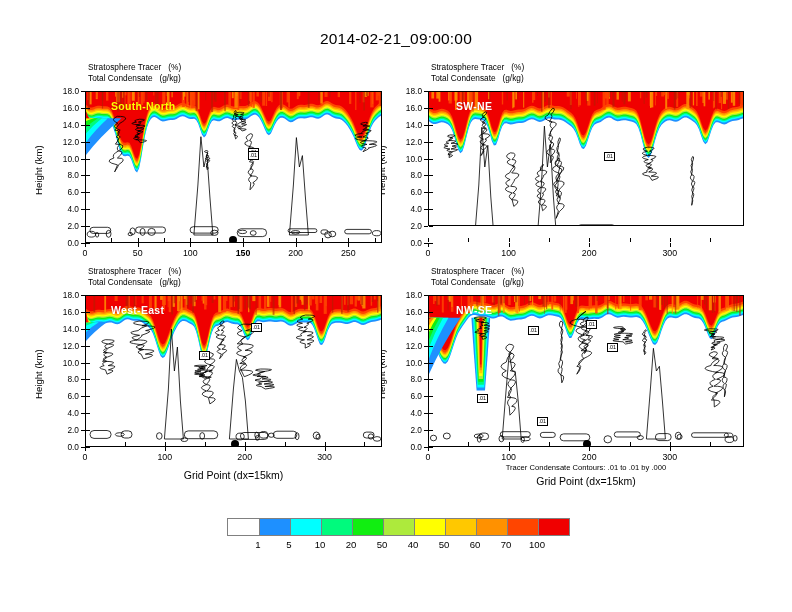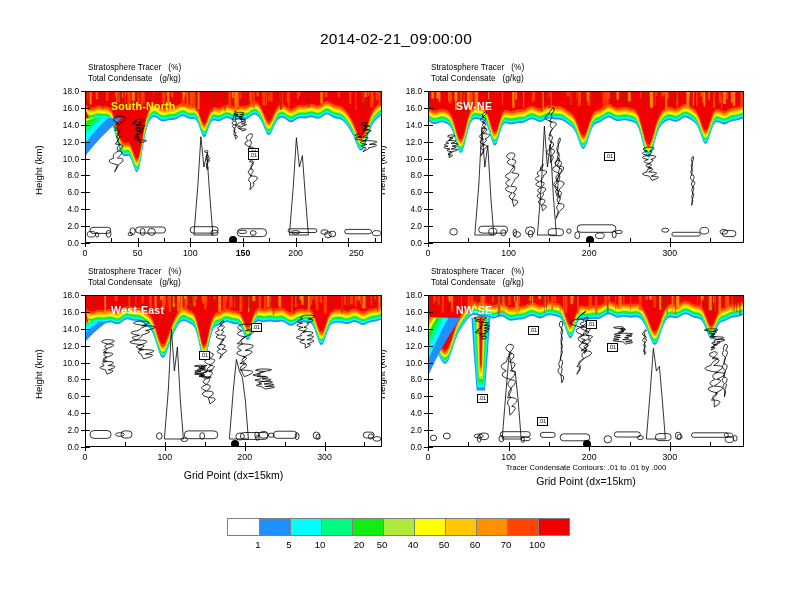--- a/index.html
+++ b/index.html
@@ -287,37 +287,37 @@
         <div class="xtick-lab" style="left:85.0px;top:248px;">0</div>
         <div class="xtick" style="left:137.7px;top:243px;height:4px;"></div>
         <div class="xtick-lab" style="left:137.7px;top:248px;">50</div>
         <div class="xtick" style="left:190.3px;top:243px;height:4px;"></div>
         <div class="xtick-lab" style="left:190.3px;top:248px;">100</div>
         <div class="xtick" style="left:243.0px;top:243px;height:4px;"></div>
         <div class="xtick-lab" style="left:243.0px;top:248px;font-weight:bold;">150</div>
         <div class="xtick" style="left:295.6px;top:243px;height:4px;"></div>
         <div class="xtick-lab" style="left:295.6px;top:248px;">200</div>
         <div class="xtick" style="left:348.3px;top:243px;height:4px;"></div>
-        <div class="xtick-lab" style="left:348.3px;top:248px;margin-left:8px;">250</div>
+        <div class="xtick-lab" style="left:348.3px;top:248px;">250</div>
         <div class="xtick" style="left:85.0px;top:238px;height:4px;z-index:26;"></div>
         <div class="xtick" style="left:111.3px;top:238px;height:4px;z-index:26;"></div>
         <div class="xtick" style="left:137.7px;top:238px;height:4px;z-index:26;"></div>
         <div class="xtick" style="left:164.0px;top:238px;height:4px;z-index:26;"></div>
         <div class="xtick" style="left:190.3px;top:238px;height:4px;z-index:26;"></div>
         <div class="xtick" style="left:216.6px;top:238px;height:4px;z-index:26;"></div>
         <div class="xtick" style="left:243.0px;top:238px;height:4px;z-index:26;"></div>
         <div class="xtick" style="left:269.3px;top:238px;height:4px;z-index:26;"></div>
         <div class="xtick" style="left:295.6px;top:238px;height:4px;z-index:26;"></div>
         <div class="xtick" style="left:322.0px;top:238px;height:4px;z-index:26;"></div>
         <div class="xtick" style="left:348.3px;top:238px;height:4px;z-index:26;"></div>
         <div class="xtick" style="left:374.6px;top:238px;height:4px;z-index:26;"></div>
       </div>
       <div class="panel" style="left:0;top:0;width:792px;height:612px;">
         <div class="panel-head" style="left:431px;top:62px;"><div>Stratosphere Tracer   (%)</div><div>Total Condensate   (g/kg)</div></div>
-        <div class="plotbox" style="left:428px;top:91px;width:316px;height:152px;">
+        <div class="plotbox" style="left:428px;top:91px;width:316px;height:135px;">
           <div class="plot-inner">
             <div style="position:absolute;left:0;top:0;z-index:5;">
               <svg width="314" height="150" viewBox="0 0 314 150">
                 <rect x="0" y="0" width="314" height="150" fill="#ffffff"></rect>
                 <path d="M 0,0 L 314,0 L 314,26.42305810255158 L 314.0,26.4 L 311.9,27.1 L 309.8,27.9 L 307.7,28.4 L 305.6,28.7 L 303.5,29.0 L 301.4,29.7 L 299.3,30.8 L 297.3,31.9 L 295.2,32.4 L 293.1,32.1 L 291.0,31.1 L 288.9,30.2 L 286.8,30.3 L 284.7,32.7 L 282.6,37.7 L 280.5,44.3 L 278.4,50.2 L 276.3,52.3 L 274.2,49.6 L 272.1,43.7 L 270.0,37.6 L 267.9,33.3 L 265.9,30.8 L 263.8,29.2 L 261.7,27.8 L 259.6,26.4 L 257.5,25.5 L 255.4,25.6 L 253.3,26.5 L 251.2,28.0 L 249.1,29.2 L 247.0,29.7 L 244.9,29.5 L 242.8,28.8 L 240.7,28.3 L 238.6,28.5 L 236.5,29.4 L 234.5,30.9 L 232.4,33.1 L 230.3,36.5 L 228.2,41.7 L 226.1,48.6 L 224.0,56.4 L 221.9,62.9 L 219.8,65.9 L 217.7,64.3 L 215.6,58.4 L 213.5,50.2 L 211.4,42.0 L 209.3,35.8 L 207.2,32.1 L 205.1,30.4 L 203.1,29.7 L 201.0,29.3 L 198.9,28.7 L 196.8,28.3 L 194.7,28.3 L 192.6,28.6 L 190.5,29.1 L 188.4,29.2 L 186.3,28.6 L 184.2,27.4 L 182.1,26.1 L 180.0,25.5 L 177.9,25.9 L 175.8,27.1 L 173.7,28.6 L 171.7,29.9 L 169.6,30.7 L 167.5,31.4 L 165.4,32.8 L 163.3,35.8 L 161.2,41.0 L 159.1,47.6 L 157.0,53.7 L 154.9,57.0 L 152.8,56.2 L 150.7,51.7 L 148.6,45.6 L 146.5,40.3 L 144.4,36.7 L 142.3,34.6 L 140.3,33.1 L 138.2,31.6 L 136.1,29.9 L 134.0,28.7 L 131.9,27.9 L 129.8,27.6 L 127.7,27.6 L 125.6,27.4 L 123.5,27.0 L 121.4,26.6 L 119.3,26.6 L 117.2,27.3 L 115.1,28.4 L 113.0,29.5 L 110.9,30.0 L 108.9,29.6 L 106.8,28.5 L 104.7,27.5 L 102.6,27.2 L 100.5,27.7 L 98.4,28.7 L 96.3,29.9 L 94.2,30.7 L 92.1,31.0 L 90.0,31.0 L 87.9,31.3 L 85.8,31.8 L 83.7,32.3 L 81.6,32.4 L 79.5,32.0 L 77.5,31.3 L 75.4,31.6 L 73.3,34.3 L 71.2,40.0 L 69.1,47.4 L 67.0,52.9 L 64.9,53.5 L 62.8,48.9 L 60.7,41.5 L 58.6,34.8 L 56.5,30.5 L 54.4,28.6 L 52.3,27.9 L 50.2,27.5 L 48.1,27.2 L 46.1,26.9 L 44.0,27.7 L 41.9,30.5 L 39.8,36.1 L 37.7,44.1 L 35.6,52.7 L 33.5,59.2 L 31.4,61.2 L 29.3,58.1 L 27.2,51.4 L 25.1,44.0 L 23.0,38.1 L 20.9,34.3 L 18.8,32.3 L 16.7,31.2 L 14.7,30.5 L 12.6,30.3 L 10.5,30.7 L 8.4,31.5 L 6.3,32.1 L 4.2,32.0 L 2.1,30.9 L 0.0,29.3 Z" fill="#1e90ff"></path>
                 <path d="M 0,0 L 314,0 L 314,24.62305810255158 L 314.0,24.6 L 311.9,25.3 L 309.8,26.1 L 307.7,26.6 L 305.6,26.9 L 303.5,27.2 L 301.4,27.9 L 299.3,29.0 L 297.3,30.1 L 295.2,30.6 L 293.1,30.3 L 291.0,29.3 L 288.9,28.4 L 286.8,28.5 L 284.7,30.9 L 282.6,35.9 L 280.5,42.5 L 278.4,48.4 L 276.3,50.5 L 274.2,47.8 L 272.1,41.9 L 270.0,35.8 L 267.9,31.5 L 265.9,29.0 L 263.8,27.4 L 261.7,26.0 L 259.6,24.6 L 257.5,23.7 L 255.4,23.8 L 253.3,24.7 L 251.2,26.2 L 249.1,27.4 L 247.0,27.9 L 244.9,27.7 L 242.8,27.0 L 240.7,26.5 L 238.6,26.7 L 236.5,27.6 L 234.5,29.1 L 232.4,31.3 L 230.3,34.7 L 228.2,39.9 L 226.1,46.8 L 224.0,54.6 L 221.9,61.1 L 219.8,64.1 L 217.7,62.5 L 215.6,56.6 L 213.5,48.4 L 211.4,40.2 L 209.3,34.0 L 207.2,30.3 L 205.1,28.6 L 203.1,27.9 L 201.0,27.5 L 198.9,26.9 L 196.8,26.5 L 194.7,26.5 L 192.6,26.8 L 190.5,27.3 L 188.4,27.4 L 186.3,26.8 L 184.2,25.6 L 182.1,24.3 L 180.0,23.7 L 177.9,24.1 L 175.8,25.3 L 173.7,26.8 L 171.7,28.1 L 169.6,28.9 L 167.5,29.6 L 165.4,31.0 L 163.3,34.0 L 161.2,39.2 L 159.1,45.8 L 157.0,51.9 L 154.9,55.2 L 152.8,54.4 L 150.7,49.9 L 148.6,43.8 L 146.5,38.5 L 144.4,34.9 L 142.3,32.8 L 140.3,31.3 L 138.2,29.8 L 136.1,28.1 L 134.0,26.9 L 131.9,26.1 L 129.8,25.8 L 127.7,25.8 L 125.6,25.6 L 123.5,25.2 L 121.4,24.8 L 119.3,24.8 L 117.2,25.5 L 115.1,26.6 L 113.0,27.7 L 110.9,28.2 L 108.9,27.8 L 106.8,26.7 L 104.7,25.7 L 102.6,25.4 L 100.5,25.9 L 98.4,26.9 L 96.3,28.1 L 94.2,28.9 L 92.1,29.2 L 90.0,29.2 L 87.9,29.5 L 85.8,30.0 L 83.7,30.5 L 81.6,30.6 L 79.5,30.2 L 77.5,29.5 L 75.4,29.8 L 73.3,32.5 L 71.2,38.2 L 69.1,45.6 L 67.0,51.1 L 64.9,51.7 L 62.8,47.1 L 60.7,39.7 L 58.6,33.0 L 56.5,28.7 L 54.4,26.8 L 52.3,26.1 L 50.2,25.7 L 48.1,25.4 L 46.1,25.1 L 44.0,25.9 L 41.9,28.7 L 39.8,34.3 L 37.7,42.3 L 35.6,50.9 L 33.5,57.4 L 31.4,59.4 L 29.3,56.3 L 27.2,49.6 L 25.1,42.2 L 23.0,36.3 L 20.9,32.5 L 18.8,30.5 L 16.7,29.4 L 14.7,28.7 L 12.6,28.5 L 10.5,28.9 L 8.4,29.7 L 6.3,30.3 L 4.2,30.2 L 2.1,29.1 L 0.0,27.5 Z" fill="#00ffff"></path>
                 <path d="M 0,0 L 314,0 L 314,23.12305810255158 L 314.0,23.1 L 311.9,23.8 L 309.8,24.6 L 307.7,25.1 L 305.6,25.4 L 303.5,25.7 L 301.4,26.4 L 299.3,27.5 L 297.3,28.6 L 295.2,29.1 L 293.1,28.8 L 291.0,27.8 L 288.9,26.9 L 286.8,27.0 L 284.7,29.4 L 282.6,34.4 L 280.5,41.0 L 278.4,46.9 L 276.3,49.0 L 274.2,46.3 L 272.1,40.4 L 270.0,34.3 L 267.9,30.0 L 265.9,27.5 L 263.8,25.9 L 261.7,24.5 L 259.6,23.1 L 257.5,22.2 L 255.4,22.3 L 253.3,23.2 L 251.2,24.7 L 249.1,25.9 L 247.0,26.4 L 244.9,26.2 L 242.8,25.5 L 240.7,25.0 L 238.6,25.2 L 236.5,26.1 L 234.5,27.6 L 232.4,29.8 L 230.3,33.2 L 228.2,38.4 L 226.1,45.3 L 224.0,53.1 L 221.9,59.6 L 219.8,62.6 L 217.7,61.0 L 215.6,55.1 L 213.5,46.9 L 211.4,38.7 L 209.3,32.5 L 207.2,28.8 L 205.1,27.1 L 203.1,26.4 L 201.0,26.0 L 198.9,25.4 L 196.8,25.0 L 194.7,25.0 L 192.6,25.3 L 190.5,25.8 L 188.4,25.9 L 186.3,25.3 L 184.2,24.1 L 182.1,22.8 L 180.0,22.2 L 177.9,22.6 L 175.8,23.8 L 173.7,25.3 L 171.7,26.6 L 169.6,27.4 L 167.5,28.1 L 165.4,29.5 L 163.3,32.5 L 161.2,37.7 L 159.1,44.3 L 157.0,50.4 L 154.9,53.7 L 152.8,52.9 L 150.7,48.4 L 148.6,42.3 L 146.5,37.0 L 144.4,33.4 L 142.3,31.3 L 140.3,29.8 L 138.2,28.3 L 136.1,26.6 L 134.0,25.4 L 131.9,24.6 L 129.8,24.3 L 127.7,24.3 L 125.6,24.1 L 123.5,23.7 L 121.4,23.3 L 119.3,23.3 L 117.2,24.0 L 115.1,25.1 L 113.0,26.2 L 110.9,26.7 L 108.9,26.3 L 106.8,25.2 L 104.7,24.2 L 102.6,23.9 L 100.5,24.4 L 98.4,25.4 L 96.3,26.6 L 94.2,27.4 L 92.1,27.7 L 90.0,27.7 L 87.9,28.0 L 85.8,28.5 L 83.7,29.0 L 81.6,29.1 L 79.5,28.7 L 77.5,28.0 L 75.4,28.3 L 73.3,31.0 L 71.2,36.7 L 69.1,44.1 L 67.0,49.6 L 64.9,50.2 L 62.8,45.6 L 60.7,38.2 L 58.6,31.5 L 56.5,27.2 L 54.4,25.3 L 52.3,24.6 L 50.2,24.2 L 48.1,23.9 L 46.1,23.6 L 44.0,24.4 L 41.9,27.2 L 39.8,32.8 L 37.7,40.8 L 35.6,49.4 L 33.5,55.9 L 31.4,57.9 L 29.3,54.8 L 27.2,48.1 L 25.1,40.7 L 23.0,34.8 L 20.9,31.0 L 18.8,29.0 L 16.7,27.9 L 14.7,27.2 L 12.6,27.0 L 10.5,27.4 L 8.4,28.2 L 6.3,28.8 L 4.2,28.7 L 2.1,27.6 L 0.0,26.0 Z" fill="#00fa7d"></path>
                 <path d="M 0,0 L 314,0 L 314,21.92305810255158 L 314.0,21.9 L 311.9,22.6 L 309.8,23.4 L 307.7,23.9 L 305.6,24.2 L 303.5,24.5 L 301.4,25.2 L 299.3,26.3 L 297.3,27.4 L 295.2,27.9 L 293.1,27.6 L 291.0,26.6 L 288.9,25.7 L 286.8,25.8 L 284.7,28.2 L 282.6,33.2 L 280.5,39.8 L 278.4,45.7 L 276.3,47.8 L 274.2,45.1 L 272.1,39.2 L 270.0,33.1 L 267.9,28.8 L 265.9,26.3 L 263.8,24.7 L 261.7,23.3 L 259.6,21.9 L 257.5,21.0 L 255.4,21.1 L 253.3,22.0 L 251.2,23.5 L 249.1,24.7 L 247.0,25.2 L 244.9,25.0 L 242.8,24.3 L 240.7,23.8 L 238.6,24.0 L 236.5,24.9 L 234.5,26.4 L 232.4,28.6 L 230.3,32.0 L 228.2,37.2 L 226.1,44.1 L 224.0,51.9 L 221.9,58.4 L 219.8,61.4 L 217.7,59.8 L 215.6,53.9 L 213.5,45.7 L 211.4,37.5 L 209.3,31.3 L 207.2,27.6 L 205.1,25.9 L 203.1,25.2 L 201.0,24.8 L 198.9,24.2 L 196.8,23.8 L 194.7,23.8 L 192.6,24.1 L 190.5,24.6 L 188.4,24.7 L 186.3,24.1 L 184.2,22.9 L 182.1,21.6 L 180.0,21.0 L 177.9,21.4 L 175.8,22.6 L 173.7,24.1 L 171.7,25.4 L 169.6,26.2 L 167.5,26.9 L 165.4,28.3 L 163.3,31.3 L 161.2,36.5 L 159.1,43.1 L 157.0,49.2 L 154.9,52.5 L 152.8,51.7 L 150.7,47.2 L 148.6,41.1 L 146.5,35.8 L 144.4,32.2 L 142.3,30.1 L 140.3,28.6 L 138.2,27.1 L 136.1,25.4 L 134.0,24.2 L 131.9,23.4 L 129.8,23.1 L 127.7,23.1 L 125.6,22.9 L 123.5,22.5 L 121.4,22.1 L 119.3,22.1 L 117.2,22.8 L 115.1,23.9 L 113.0,25.0 L 110.9,25.5 L 108.9,25.1 L 106.8,24.0 L 104.7,23.0 L 102.6,22.7 L 100.5,23.2 L 98.4,24.2 L 96.3,25.4 L 94.2,26.2 L 92.1,26.5 L 90.0,26.5 L 87.9,26.8 L 85.8,27.3 L 83.7,27.8 L 81.6,27.9 L 79.5,27.5 L 77.5,26.8 L 75.4,27.1 L 73.3,29.8 L 71.2,35.5 L 69.1,42.9 L 67.0,48.4 L 64.9,49.0 L 62.8,44.4 L 60.7,37.0 L 58.6,30.3 L 56.5,26.0 L 54.4,24.1 L 52.3,23.4 L 50.2,23.0 L 48.1,22.7 L 46.1,22.4 L 44.0,23.2 L 41.9,26.0 L 39.8,31.6 L 37.7,39.6 L 35.6,48.2 L 33.5,54.7 L 31.4,56.7 L 29.3,53.6 L 27.2,46.9 L 25.1,39.5 L 23.0,33.6 L 20.9,29.8 L 18.8,27.8 L 16.7,26.7 L 14.7,26.0 L 12.6,25.8 L 10.5,26.2 L 8.4,27.0 L 6.3,27.6 L 4.2,27.5 L 2.1,26.4 L 0.0,24.8 Z" fill="#11ee11"></path>
                 <path d="M 0,0 L 314,0 L 314,20.72305810255158 L 314.0,20.7 L 311.9,21.4 L 309.8,22.2 L 307.7,22.7 L 305.6,23.0 L 303.5,23.3 L 301.4,24.0 L 299.3,25.1 L 297.3,26.2 L 295.2,26.7 L 293.1,26.4 L 291.0,25.4 L 288.9,24.5 L 286.8,24.6 L 284.7,27.0 L 282.6,32.0 L 280.5,38.6 L 278.4,44.5 L 276.3,46.6 L 274.2,43.9 L 272.1,38.0 L 270.0,31.9 L 267.9,27.6 L 265.9,25.1 L 263.8,23.5 L 261.7,22.1 L 259.6,20.7 L 257.5,19.8 L 255.4,19.9 L 253.3,20.8 L 251.2,22.3 L 249.1,23.5 L 247.0,24.0 L 244.9,23.8 L 242.8,23.1 L 240.7,22.6 L 238.6,22.8 L 236.5,23.7 L 234.5,25.2 L 232.4,27.4 L 230.3,30.8 L 228.2,36.0 L 226.1,42.9 L 224.0,50.7 L 221.9,57.2 L 219.8,60.2 L 217.7,58.6 L 215.6,52.7 L 213.5,44.5 L 211.4,36.3 L 209.3,30.1 L 207.2,26.4 L 205.1,24.7 L 203.1,24.0 L 201.0,23.6 L 198.9,23.0 L 196.8,22.6 L 194.7,22.6 L 192.6,22.9 L 190.5,23.4 L 188.4,23.5 L 186.3,22.9 L 184.2,21.7 L 182.1,20.4 L 180.0,19.8 L 177.9,20.2 L 175.8,21.4 L 173.7,22.9 L 171.7,24.2 L 169.6,25.0 L 167.5,25.7 L 165.4,27.1 L 163.3,30.1 L 161.2,35.3 L 159.1,41.9 L 157.0,48.0 L 154.9,51.3 L 152.8,50.5 L 150.7,46.0 L 148.6,39.9 L 146.5,34.6 L 144.4,31.0 L 142.3,28.9 L 140.3,27.4 L 138.2,25.9 L 136.1,24.2 L 134.0,23.0 L 131.9,22.2 L 129.8,21.9 L 127.7,21.9 L 125.6,21.7 L 123.5,21.3 L 121.4,20.9 L 119.3,20.9 L 117.2,21.6 L 115.1,22.7 L 113.0,23.8 L 110.9,24.3 L 108.9,23.9 L 106.8,22.8 L 104.7,21.8 L 102.6,21.5 L 100.5,22.0 L 98.4,23.0 L 96.3,24.2 L 94.2,25.0 L 92.1,25.3 L 90.0,25.3 L 87.9,25.6 L 85.8,26.1 L 83.7,26.6 L 81.6,26.7 L 79.5,26.3 L 77.5,25.6 L 75.4,25.9 L 73.3,28.6 L 71.2,34.3 L 69.1,41.7 L 67.0,47.2 L 64.9,47.8 L 62.8,43.2 L 60.7,35.8 L 58.6,29.1 L 56.5,24.8 L 54.4,22.9 L 52.3,22.2 L 50.2,21.8 L 48.1,21.5 L 46.1,21.2 L 44.0,22.0 L 41.9,24.8 L 39.8,30.4 L 37.7,38.4 L 35.6,47.0 L 33.5,53.5 L 31.4,55.5 L 29.3,52.4 L 27.2,45.7 L 25.1,38.3 L 23.0,32.4 L 20.9,28.6 L 18.8,26.6 L 16.7,25.5 L 14.7,24.8 L 12.6,24.6 L 10.5,25.0 L 8.4,25.8 L 6.3,26.4 L 4.2,26.3 L 2.1,25.2 L 0.0,23.6 Z" fill="#adea3c"></path>
                 <path d="M 0,0 L 314,0 L 314,19.52305810255158 L 314.0,19.5 L 311.9,20.2 L 309.8,21.0 L 307.7,21.5 L 305.6,21.8 L 303.5,22.1 L 301.4,22.8 L 299.3,23.9 L 297.3,25.0 L 295.2,25.5 L 293.1,25.2 L 291.0,24.2 L 288.9,23.3 L 286.8,23.4 L 284.7,25.8 L 282.6,30.8 L 280.5,37.4 L 278.4,43.3 L 276.3,45.4 L 274.2,42.7 L 272.1,36.8 L 270.0,30.7 L 267.9,26.4 L 265.9,23.9 L 263.8,22.3 L 261.7,20.9 L 259.6,19.5 L 257.5,18.6 L 255.4,18.7 L 253.3,19.6 L 251.2,21.1 L 249.1,22.3 L 247.0,22.8 L 244.9,22.6 L 242.8,21.9 L 240.7,21.4 L 238.6,21.6 L 236.5,22.5 L 234.5,24.0 L 232.4,26.2 L 230.3,29.6 L 228.2,34.8 L 226.1,41.7 L 224.0,49.5 L 221.9,56.0 L 219.8,59.0 L 217.7,57.4 L 215.6,51.5 L 213.5,43.3 L 211.4,35.1 L 209.3,28.9 L 207.2,25.2 L 205.1,23.5 L 203.1,22.8 L 201.0,22.4 L 198.9,21.8 L 196.8,21.4 L 194.7,21.4 L 192.6,21.7 L 190.5,22.2 L 188.4,22.3 L 186.3,21.7 L 184.2,20.5 L 182.1,19.2 L 180.0,18.6 L 177.9,19.0 L 175.8,20.2 L 173.7,21.7 L 171.7,23.0 L 169.6,23.8 L 167.5,24.5 L 165.4,25.9 L 163.3,28.9 L 161.2,34.1 L 159.1,40.7 L 157.0,46.8 L 154.9,50.1 L 152.8,49.3 L 150.7,44.8 L 148.6,38.7 L 146.5,33.4 L 144.4,29.8 L 142.3,27.7 L 140.3,26.2 L 138.2,24.7 L 136.1,23.0 L 134.0,21.8 L 131.9,21.0 L 129.8,20.7 L 127.7,20.7 L 125.6,20.5 L 123.5,20.1 L 121.4,19.7 L 119.3,19.7 L 117.2,20.4 L 115.1,21.5 L 113.0,22.6 L 110.9,23.1 L 108.9,22.7 L 106.8,21.6 L 104.7,20.6 L 102.6,20.3 L 100.5,20.8 L 98.4,21.8 L 96.3,23.0 L 94.2,23.8 L 92.1,24.1 L 90.0,24.1 L 87.9,24.4 L 85.8,24.9 L 83.7,25.4 L 81.6,25.5 L 79.5,25.1 L 77.5,24.4 L 75.4,24.7 L 73.3,27.4 L 71.2,33.1 L 69.1,40.5 L 67.0,46.0 L 64.9,46.6 L 62.8,42.0 L 60.7,34.6 L 58.6,27.9 L 56.5,23.6 L 54.4,21.7 L 52.3,21.0 L 50.2,20.6 L 48.1,20.3 L 46.1,20.0 L 44.0,20.8 L 41.9,23.6 L 39.8,29.2 L 37.7,37.2 L 35.6,45.8 L 33.5,52.3 L 31.4,54.3 L 29.3,51.2 L 27.2,44.5 L 25.1,37.1 L 23.0,31.2 L 20.9,27.4 L 18.8,25.4 L 16.7,24.3 L 14.7,23.6 L 12.6,23.4 L 10.5,23.8 L 8.4,24.6 L 6.3,25.2 L 4.2,25.1 L 2.1,24.0 L 0.0,22.4 Z" fill="#ffff00"></path>
@@ -986,21 +986,21 @@
         <div class="cbar-seg" style="width:31.00px;background:#adea3c;border-left:1px solid #808080;box-sizing:border-box;"></div>
         <div class="cbar-seg" style="width:31.00px;background:#ffff00;border-left:1px solid #808080;box-sizing:border-box;"></div>
         <div class="cbar-seg" style="width:31.00px;background:#ffc800;border-left:1px solid #808080;box-sizing:border-box;"></div>
         <div class="cbar-seg" style="width:31.00px;background:#ff9100;border-left:1px solid #808080;box-sizing:border-box;"></div>
         <div class="cbar-seg" style="width:31.00px;background:#ff4500;border-left:1px solid #808080;box-sizing:border-box;"></div>
         <div class="cbar-seg" style="width:31.00px;background:#f00000;border-left:1px solid #808080;box-sizing:border-box;"></div>
       </div>
       <div class="cbar-lab" style="left:258.0px;top:539px;">1</div>
       <div class="cbar-lab" style="left:289.0px;top:539px;">5</div>
       <div class="cbar-lab" style="left:320.0px;top:539px;">10</div>
-      <div class="cbar-lab" style="left:359px;top:539px;">20</div>
+      <div class="cbar-lab" style="left:351.0px;top:539px;">20</div>
       <div class="cbar-lab" style="left:382.0px;top:539px;">50</div>
       <div class="cbar-lab" style="left:413.0px;top:539px;">40</div>
       <div class="cbar-lab" style="left:444.0px;top:539px;">50</div>
       <div class="cbar-lab" style="left:475.0px;top:539px;">60</div>
       <div class="cbar-lab" style="left:506.0px;top:539px;">70</div>
       <div class="cbar-lab" style="left:537.0px;top:539px;">100</div>
     </div>
 
 </div>
 

